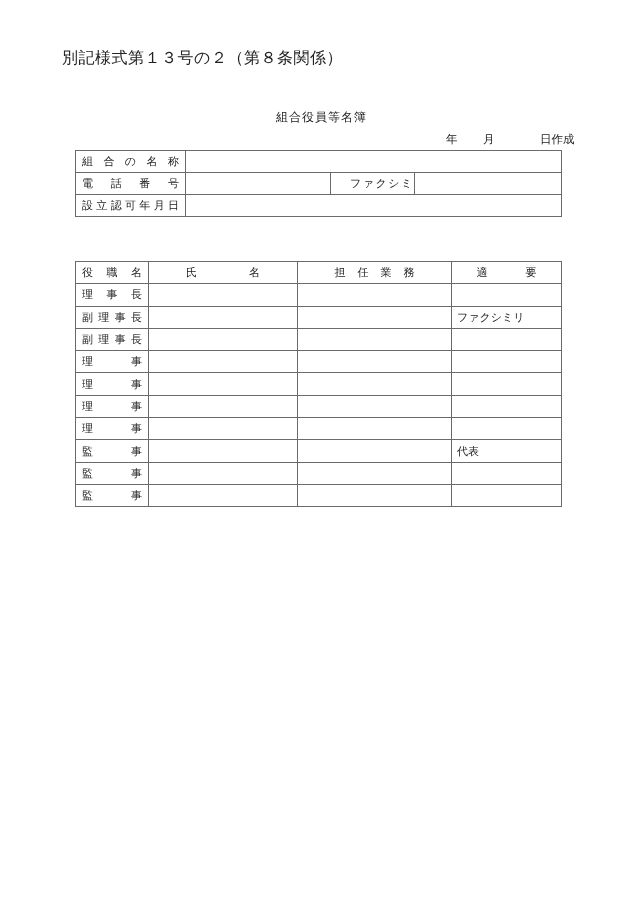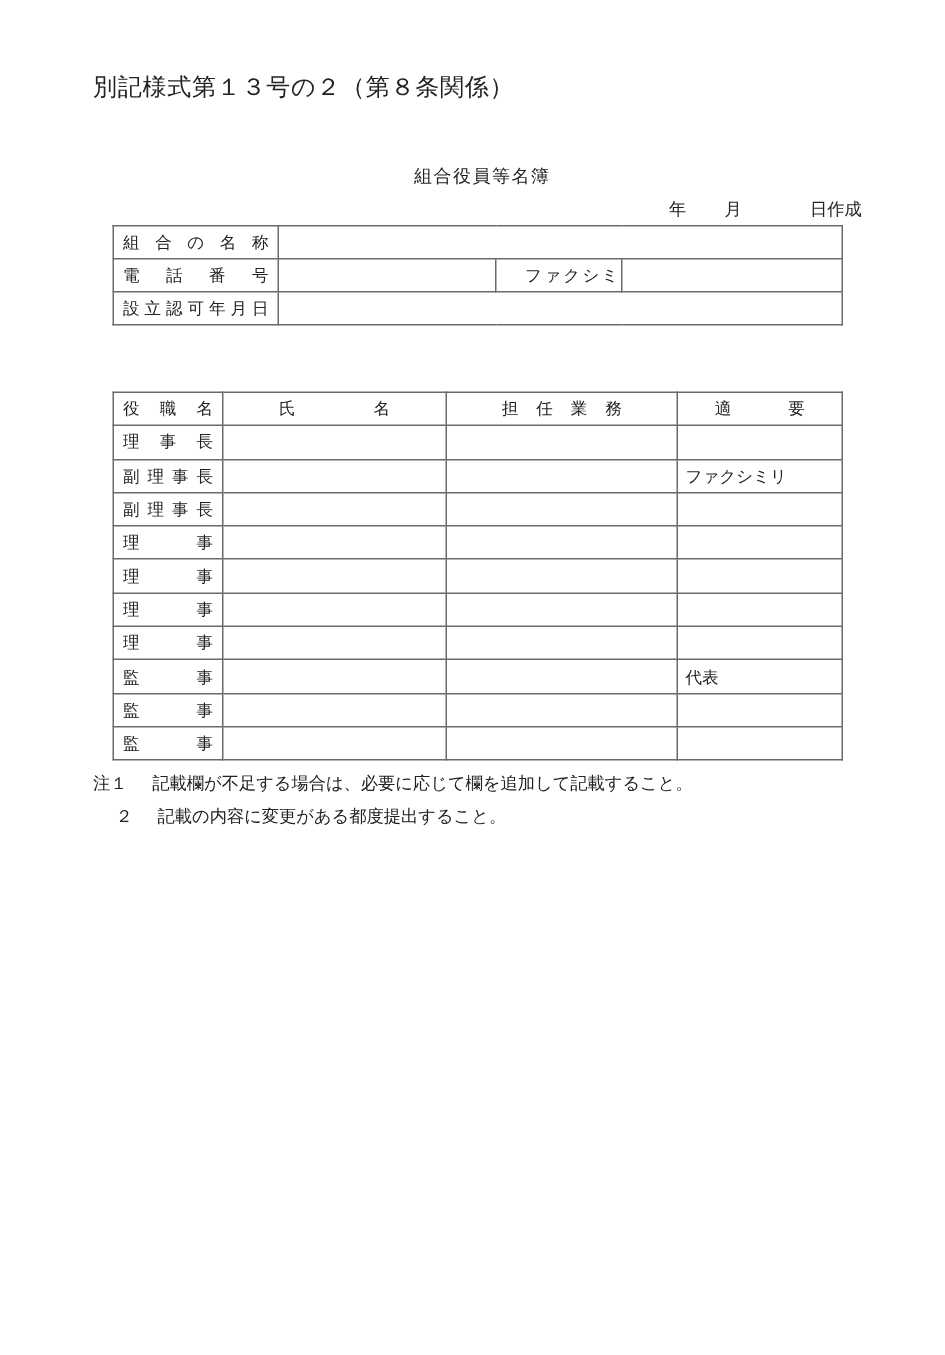--- a/index.html
+++ b/index.html
@@ -231,19 +231,13 @@
           </div>
         </td>
     <td></td>
     <td></td>
     <td style="padding-left:5px"></td>
   </tr>
 </tbody>
   </table>
 
 <div class="abs notes">
-  <div>
-    <span>注</span><span class="num">１</span><span>記載欄が不足する場合は、必要に応じて欄を追加して記載すること。</span>
-  </div>
-  <div class="n2">
-    <span class="num">２</span><span>記載の内容に変更がある都度提出すること。</span>
-  </div>
 </div>
 
 </body></html>

